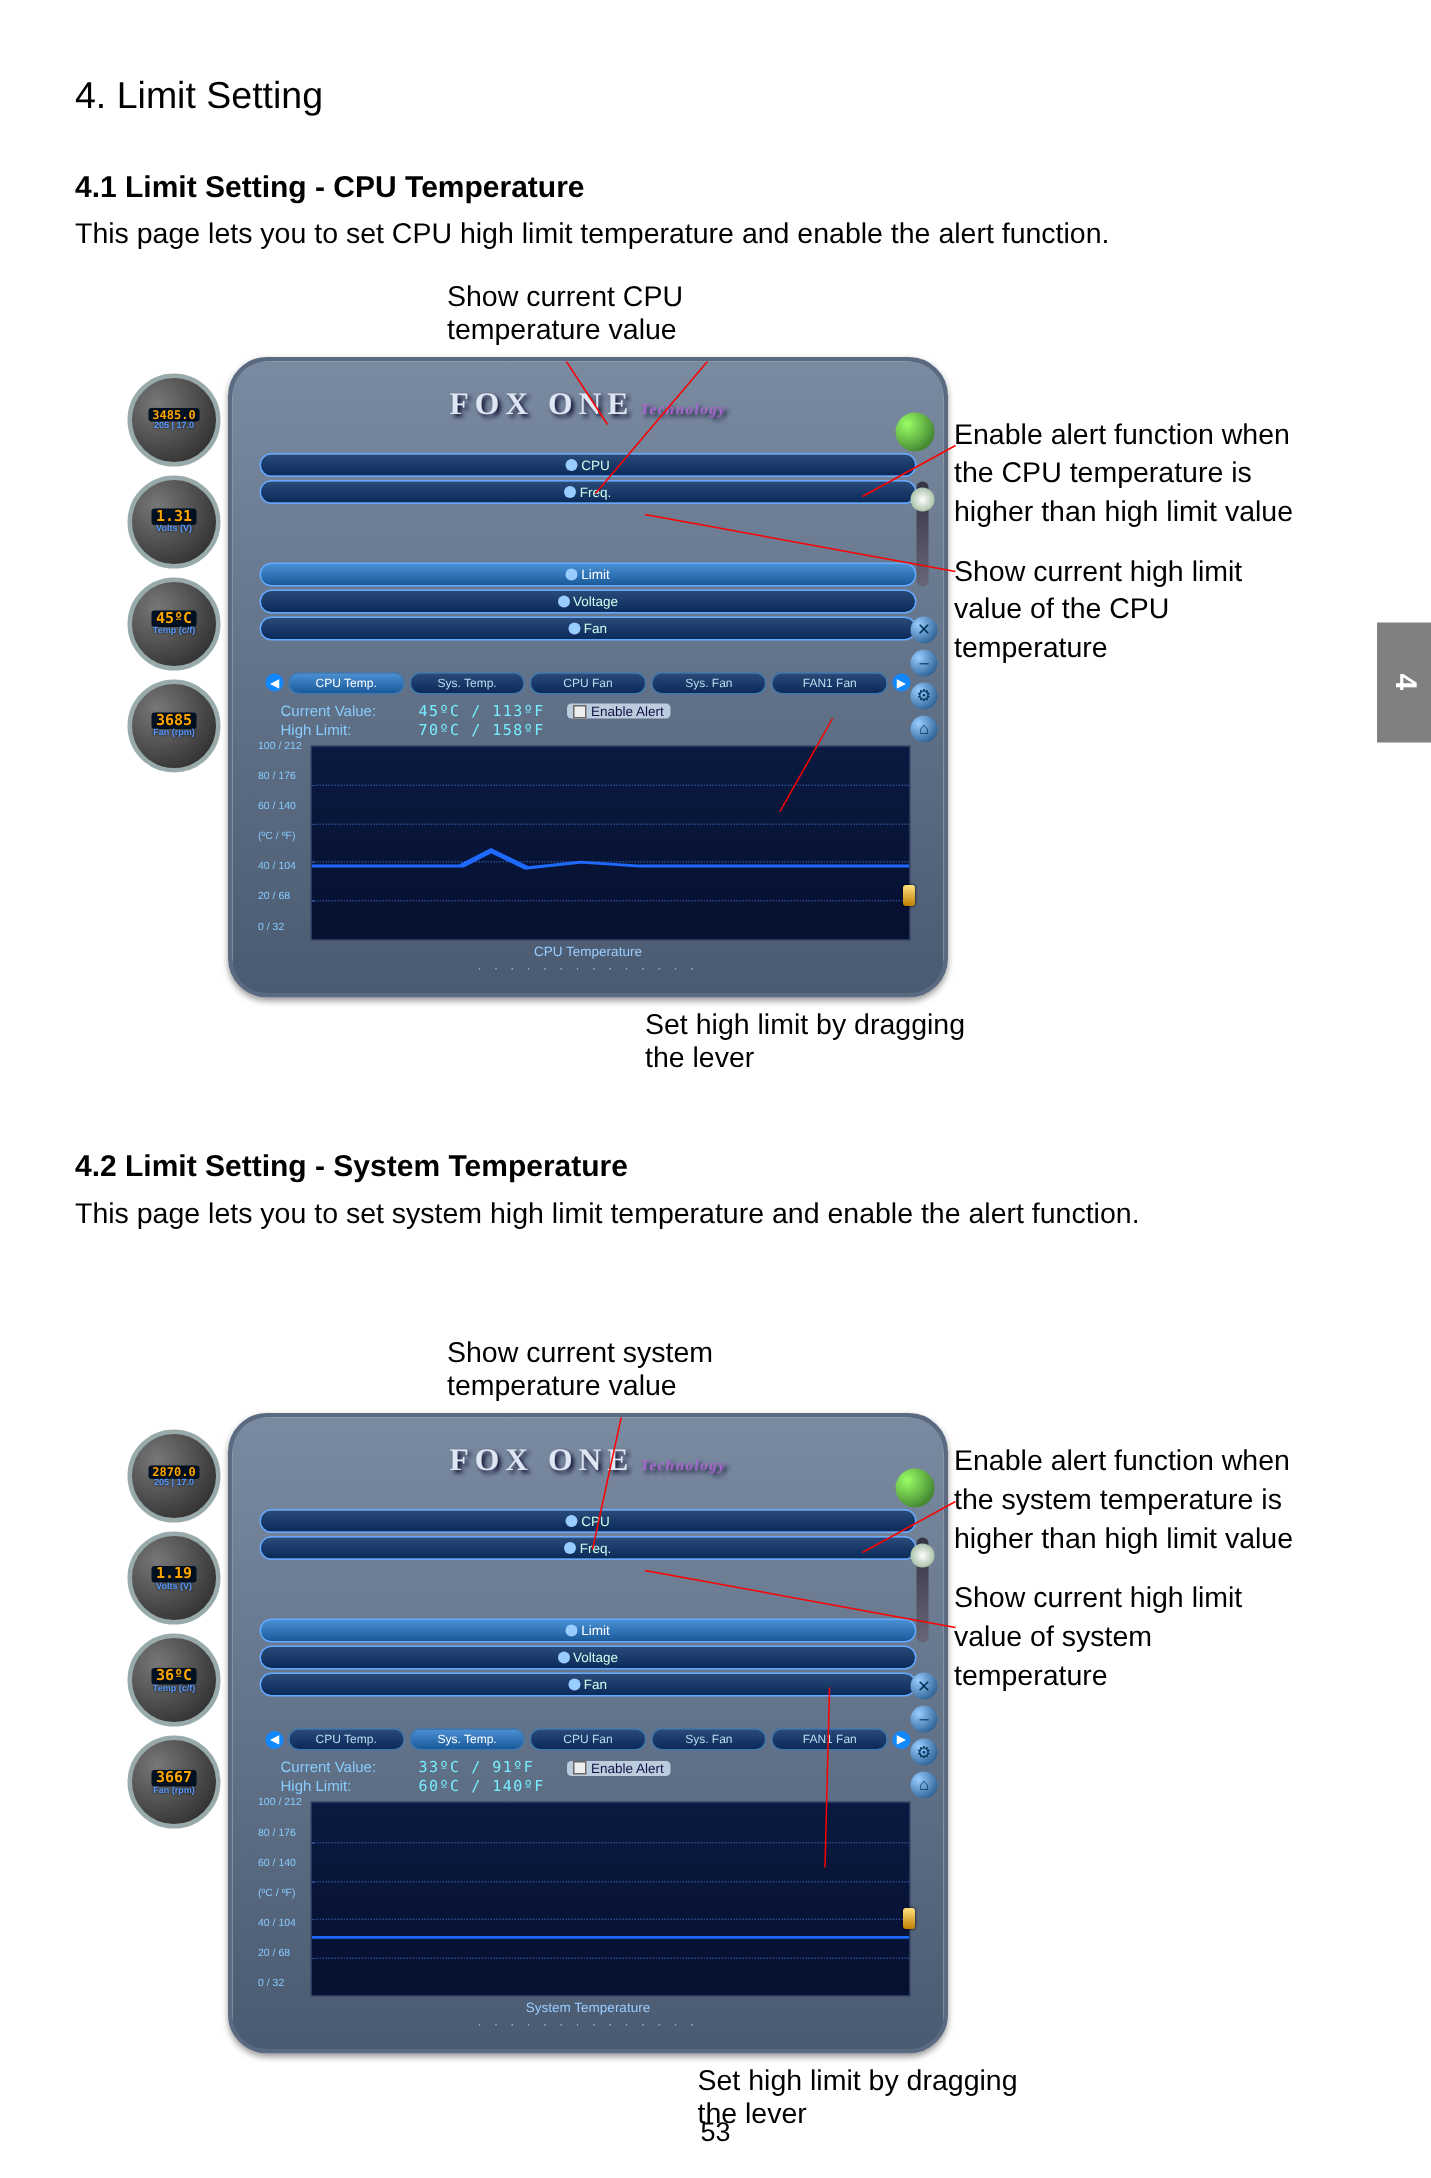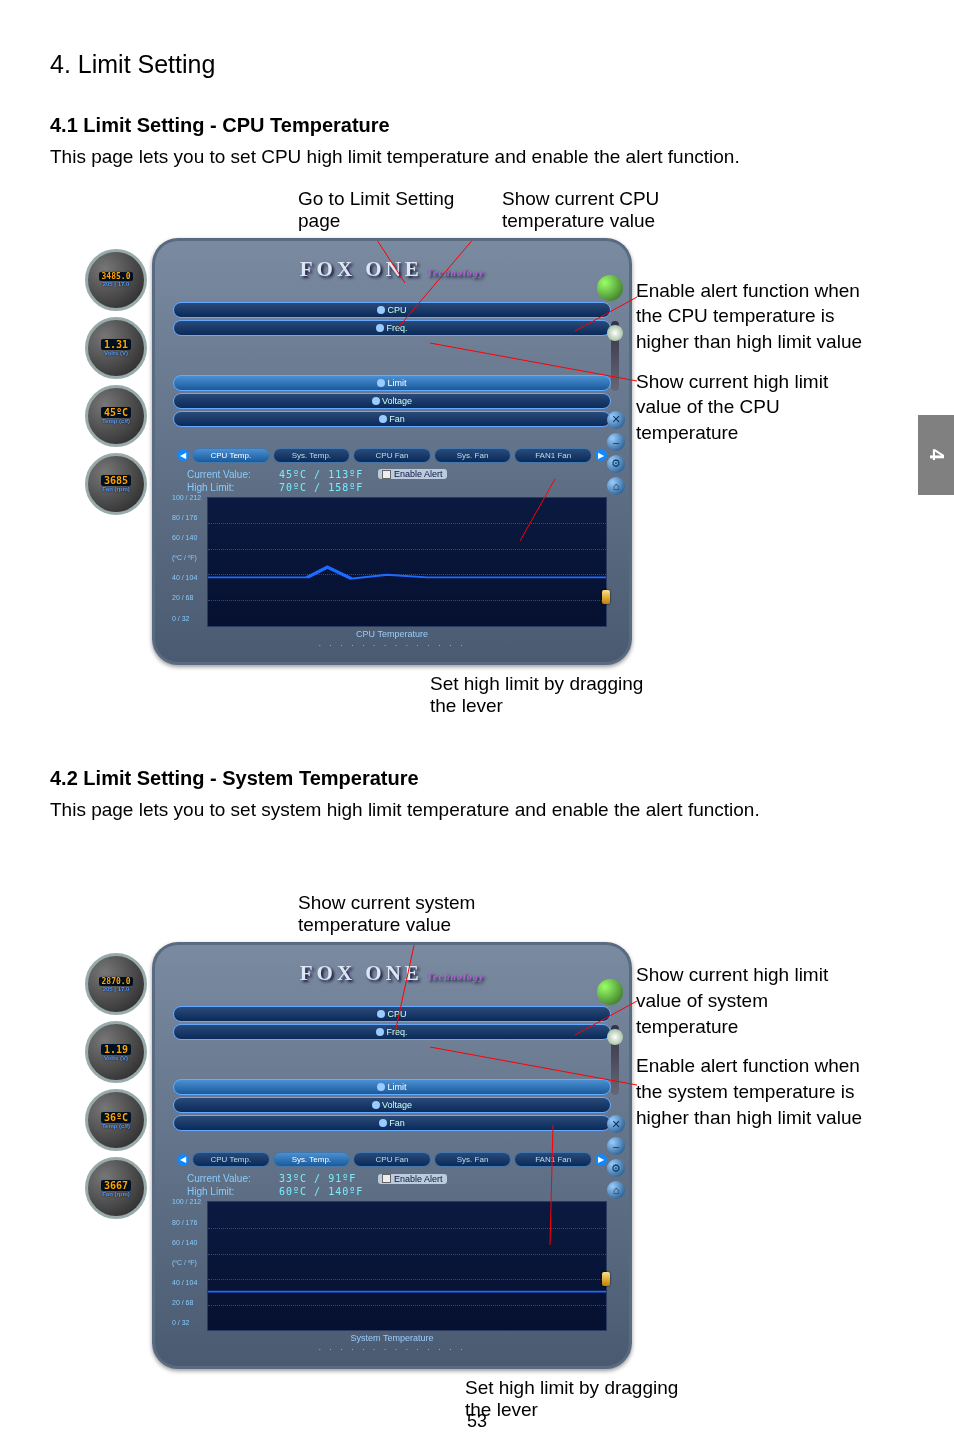--- a/index.html
+++ b/index.html
@@ -265,21 +265,20 @@
 
 <div class="page-tab">4</div>
 
 <h1>4. Limit Setting</h1>
 
 <h2>4.1 Limit Setting - CPU Temperature</h2>
 <p class="section-desc">This page lets you to set CPU high limit temperature and enable the alert function.</p>
 
 <div class="figure-wrap">
   <div class="callouts-top">
-    <div class="callout-top">Go to Limit Setting page</div>
     <div class="callout-top">Show current CPU temperature value</div>
   </div>
 
   <div class="app">
     <div class="left-gauges">
       <div class="gauge dual">
         <span class="lcd">3485.0</span>
         <span class="sub">205 | 17.0</span>
       </div>
       <div class="gauge">
@@ -505,20 +504,20 @@
 
     <svg class="connector" width="620" height="340">
       <line x1="260" y1="-4" x2="240" y2="88"></line>
       <line x1="482" y1="56" x2="420" y2="90"></line>
       <line x1="482" y1="140" x2="275" y2="102"></line>
       <line x1="395" y1="300" x2="398" y2="180"></line>
     </svg>
   </div>
 
   <div class="callouts-right second">
+    <div class="callout-right">Enable alert function when the system temperature is higher than high limit value</div>
     <div class="callout-right">Show current high limit value of system temperature</div>
-    <div class="callout-right">Enable alert function when the system temperature is higher than high limit value</div>
   </div>
 
   <div class="callout-bottom" style="margin-left:415px">Set high limit by dragging the lever</div>
 </div>
 
 <div class="page-num">53</div>
 
 </body></html>

